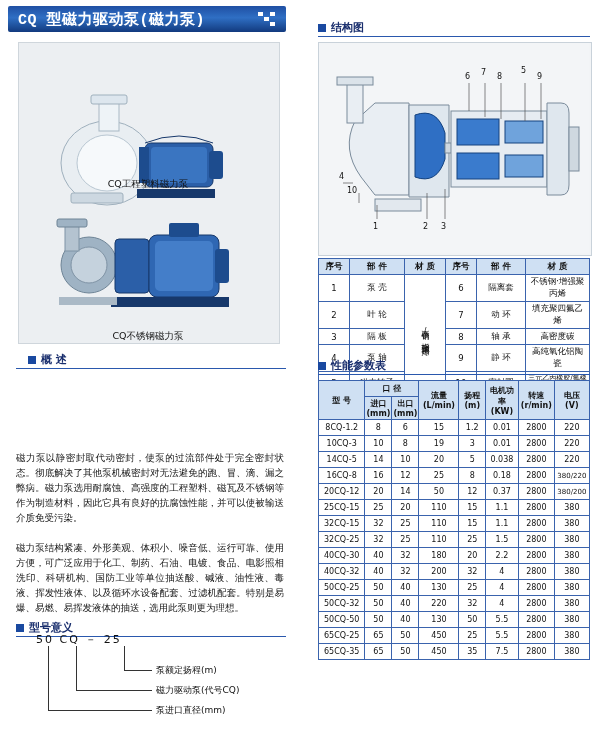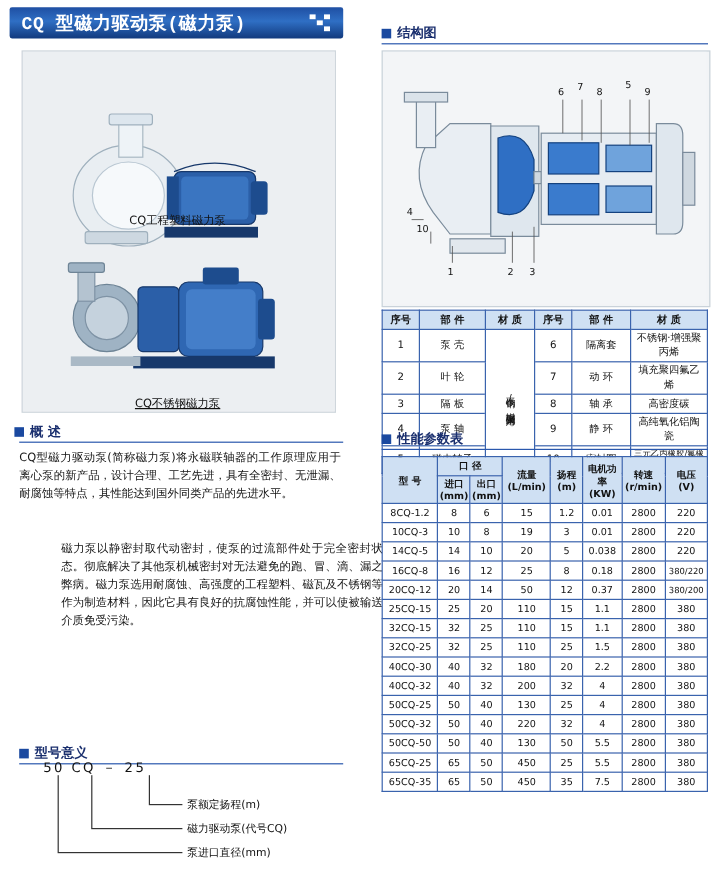--- a/index.html
+++ b/index.html
@@ -121,30 +121,30 @@
         <rect x="130" y="42" width="70" height="62" rx="8" fill="#2f67b3" stroke="#17386b"></rect>
         <rect x="136" y="48" width="58" height="50" rx="5" fill="#4a85ce" opacity=".8"></rect>
         <rect x="150" y="30" width="30" height="14" rx="2" fill="#1d4c8e"></rect>
         <rect x="196" y="56" width="14" height="34" rx="3" fill="#1d4c8e"></rect>
         <rect x="92" y="104" width="118" height="10" fill="#17386b"></rect>
         <rect x="40" y="104" width="58" height="8" fill="#aab9c6"></rect>
       </g>
     </svg>
   </div>
   <div class="photo-cap" style="left:18px;top:178px;">CQ工程塑料磁力泵</div>
-  <div class="photo-cap" style="left:18px;top:330px;text-decoration:underline;">CQ不锈钢磁力泵</div>
-
-  <div class="sec-head" style="left:0;top:352px;padding-left:12px;">
+  <div class="photo-cap" style="left:18px;top:330px;">CQ不锈钢磁力泵</div>
+
+  <div class="sec-head" style="left:16px;top:352px;padding-left:12px;">
     <span class="sq"></span>
     <span class="tx">概    述</span>
   </div>
   <div class="sec-rule" style="left:16px;top:368px;width:270px;"></div>
 
-  <div class="para" style="top:374px;">CQ型磁力驱动泵(简称磁力泵)将永磁联轴器的工作原理应用于离心泵的新产品，设计合理、工艺先进，具有全密封、无泄漏、耐腐蚀等特点，其性能达到国外同类产品的先进水平。</div>
-  <div class="para" style="top:450px;margin-left:35px;">磁力泵以静密封取代动密封，使泵的过流部件处于完全密封状态。彻底解决了其他泵机械密封对无法避免的跑、冒、滴、漏之弊病。磁力泵选用耐腐蚀、高强度的工程塑料、磁瓦及不锈钢等作为制造材料，因此它具有良好的抗腐蚀性能，并可以使被输送介质免受污染。</div>
+  <div class="para" style="top:450px;">磁力泵以静密封取代动密封，使泵的过流部件处于完全密封状态。彻底解决了其他泵机械密封对无法避免的跑、冒、滴、漏之弊病。磁力泵选用耐腐蚀、高强度的工程塑料、磁瓦及不锈钢等作为制造材料，因此它具有良好的抗腐蚀性能，并可以使被输送介质免受污染。</div>
+  <div class="para" style="top:540px;">磁力泵结构紧凑、外形美观、体积小、噪音低、运行可靠、使用方便，可广泛应用于化工、制药、石油、电镀、食品、电影照相洗印、科研机构、国防工业等单位抽送酸、碱液、油性液、毒液、挥发性液体、以及循环水设备配套、过滤机配套。特别是易爆、易燃、易挥发液体的抽送，选用此泵则更为理想。</div>
 
   <div class="sec-head" style="left:16px;top:620px;">
     <span class="sq"></span>
     <span class="tx">型号意义</span>
   </div>
   <div class="sec-rule" style="left:16px;top:636px;width:270px;"></div>
 
   <div class="model-box">
     <div class="model-code">50 CQ － 25</div>
 

